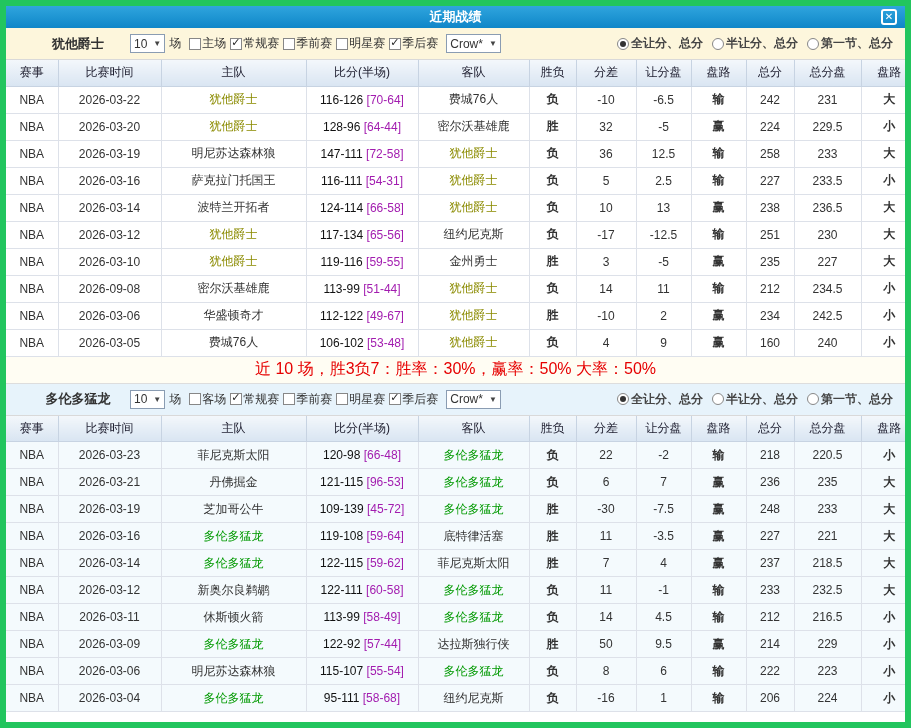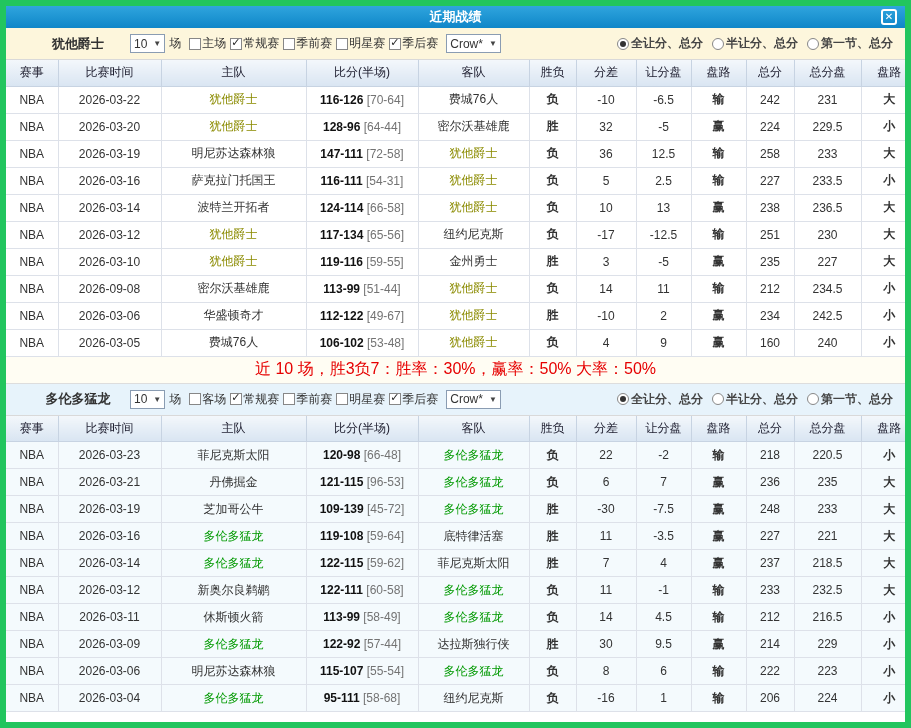--- a/index.html
+++ b/index.html
@@ -24,22 +24,22 @@
   .rd { width:12px; height:12px; border:1px solid #878787; border-radius:50%; background:#fff; display:inline-block; position:relative; }
   .rd.on::after { content:""; position:absolute; left:2px; top:2px; width:6px; height:6px; border-radius:50%; background:#333; }
   .rd-label { margin-left:2px; color:#444; }
   table.results { width:100%; border-collapse:collapse; table-layout:fixed; }
   .results th { height:26px; background:linear-gradient(#f3f7fb,#d9e5f2); border:1px solid #c7d3e2; border-top:none; font-weight:normal; color:#223; font-size:12px; }
   .results td { height:27px; border:1px solid #dde1e9; text-align:center; color:#333; overflow:hidden; white-space:nowrap; }
   .results th { text-align:center; }
   .results th:first-child, .results td:first-child { border-left:none; }
   .results th:last-child,  .results td:last-child  { border-right:none; }
   .sec-blue .results td { background:#f4fafd; }
-  .score { font-weight:bold; color:#111; }
-  .half { color:#737373; }
+  .score { font-weight:normal; color:#111; }
+  .half { color:#a21caf; }
   .c-blue { color:#0066cc; }
   .c-team { color:#222; }
   .t-red { color:#e60000; font-weight:bold; }
   .t-green { color:#009933; font-weight:bold; }
   .summary { height:27px; display:flex; align-items:center; justify-content:center; color:#e60000; background:#fffdf3; border-bottom:1px solid #ddd; font-size:16px; }
 </style>
 </head>
 <body>
 
 <div class="popup">
@@ -454,21 +454,21 @@
             <td class="c-blue">216.5</td>
             <td class="t-green">小</td>
           </tr>
           <tr>
             <td class="">NBA</td>
             <td class="">2026-03-09</td>
             <td class="c-team" style="color: rgb(0, 153, 0);">多伦多猛龙</td>
             <td><span class="score">122-92</span><span class="half"> [57-44]</span></td>
             <td class="c-team">达拉斯独行侠</td>
             <td class="t-red">胜</td>
-            <td class="">30</td>
+            <td class="">50</td>
             <td class="">9.5</td>
             <td class="t-red">赢</td>
             <td class="c-blue">214</td>
             <td class="c-blue">229</td>
             <td class="t-green">小</td>
           </tr>
           <tr>
             <td class="">NBA</td>
             <td class="">2026-03-06</td>
             <td class="c-team">明尼苏达森林狼</td>

